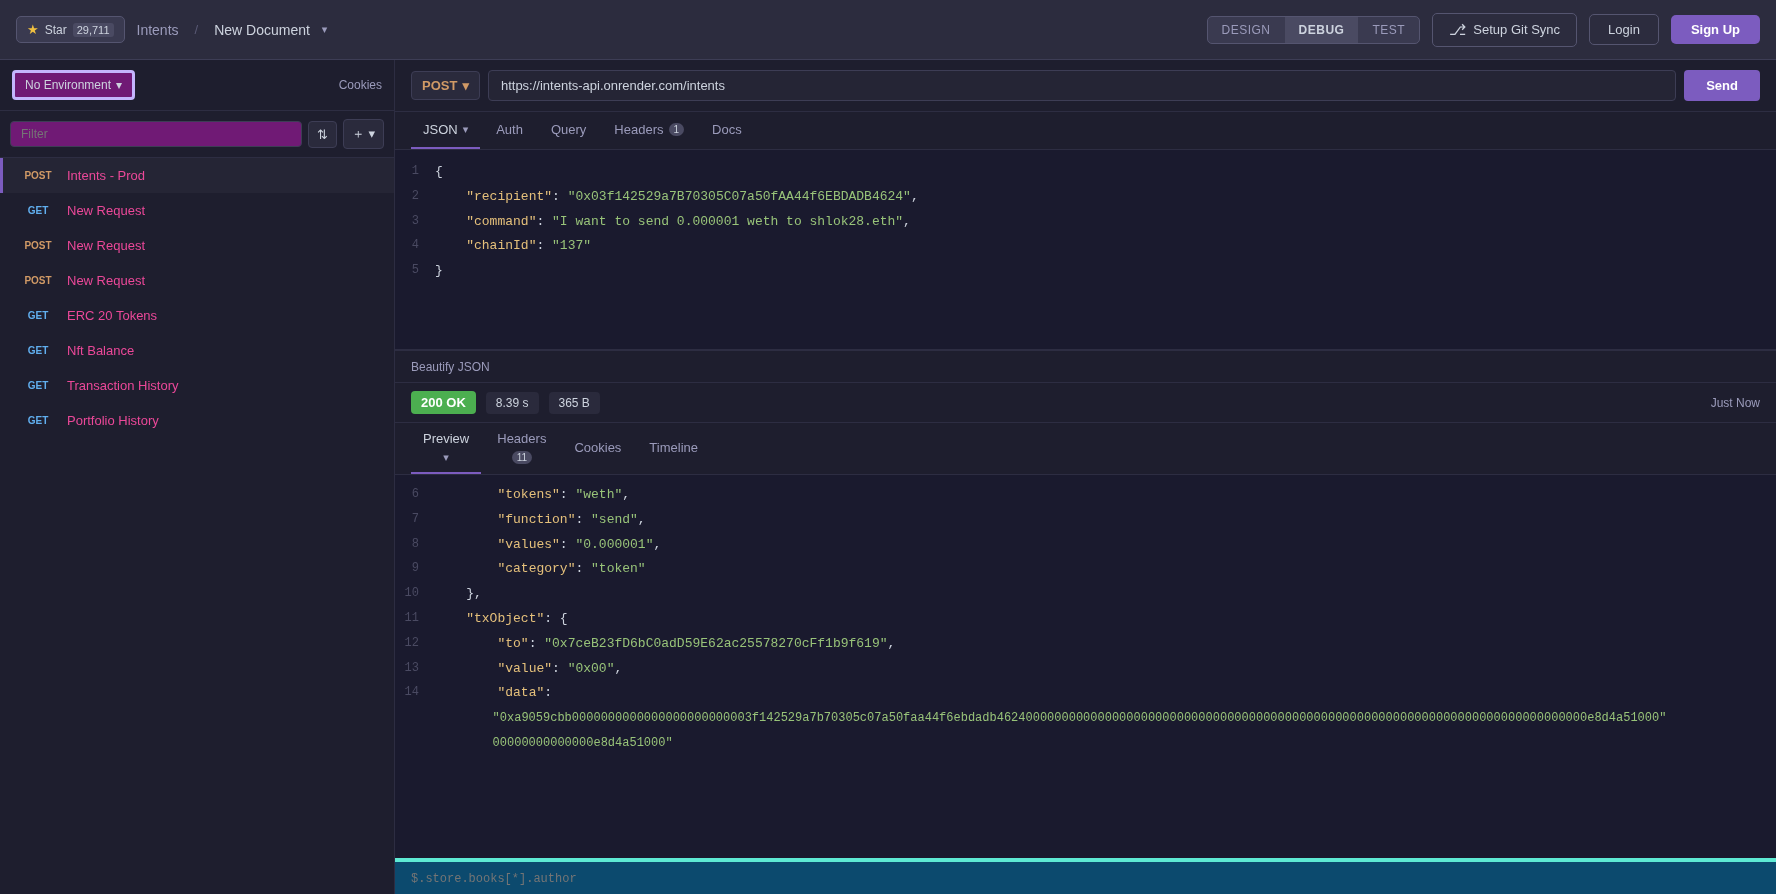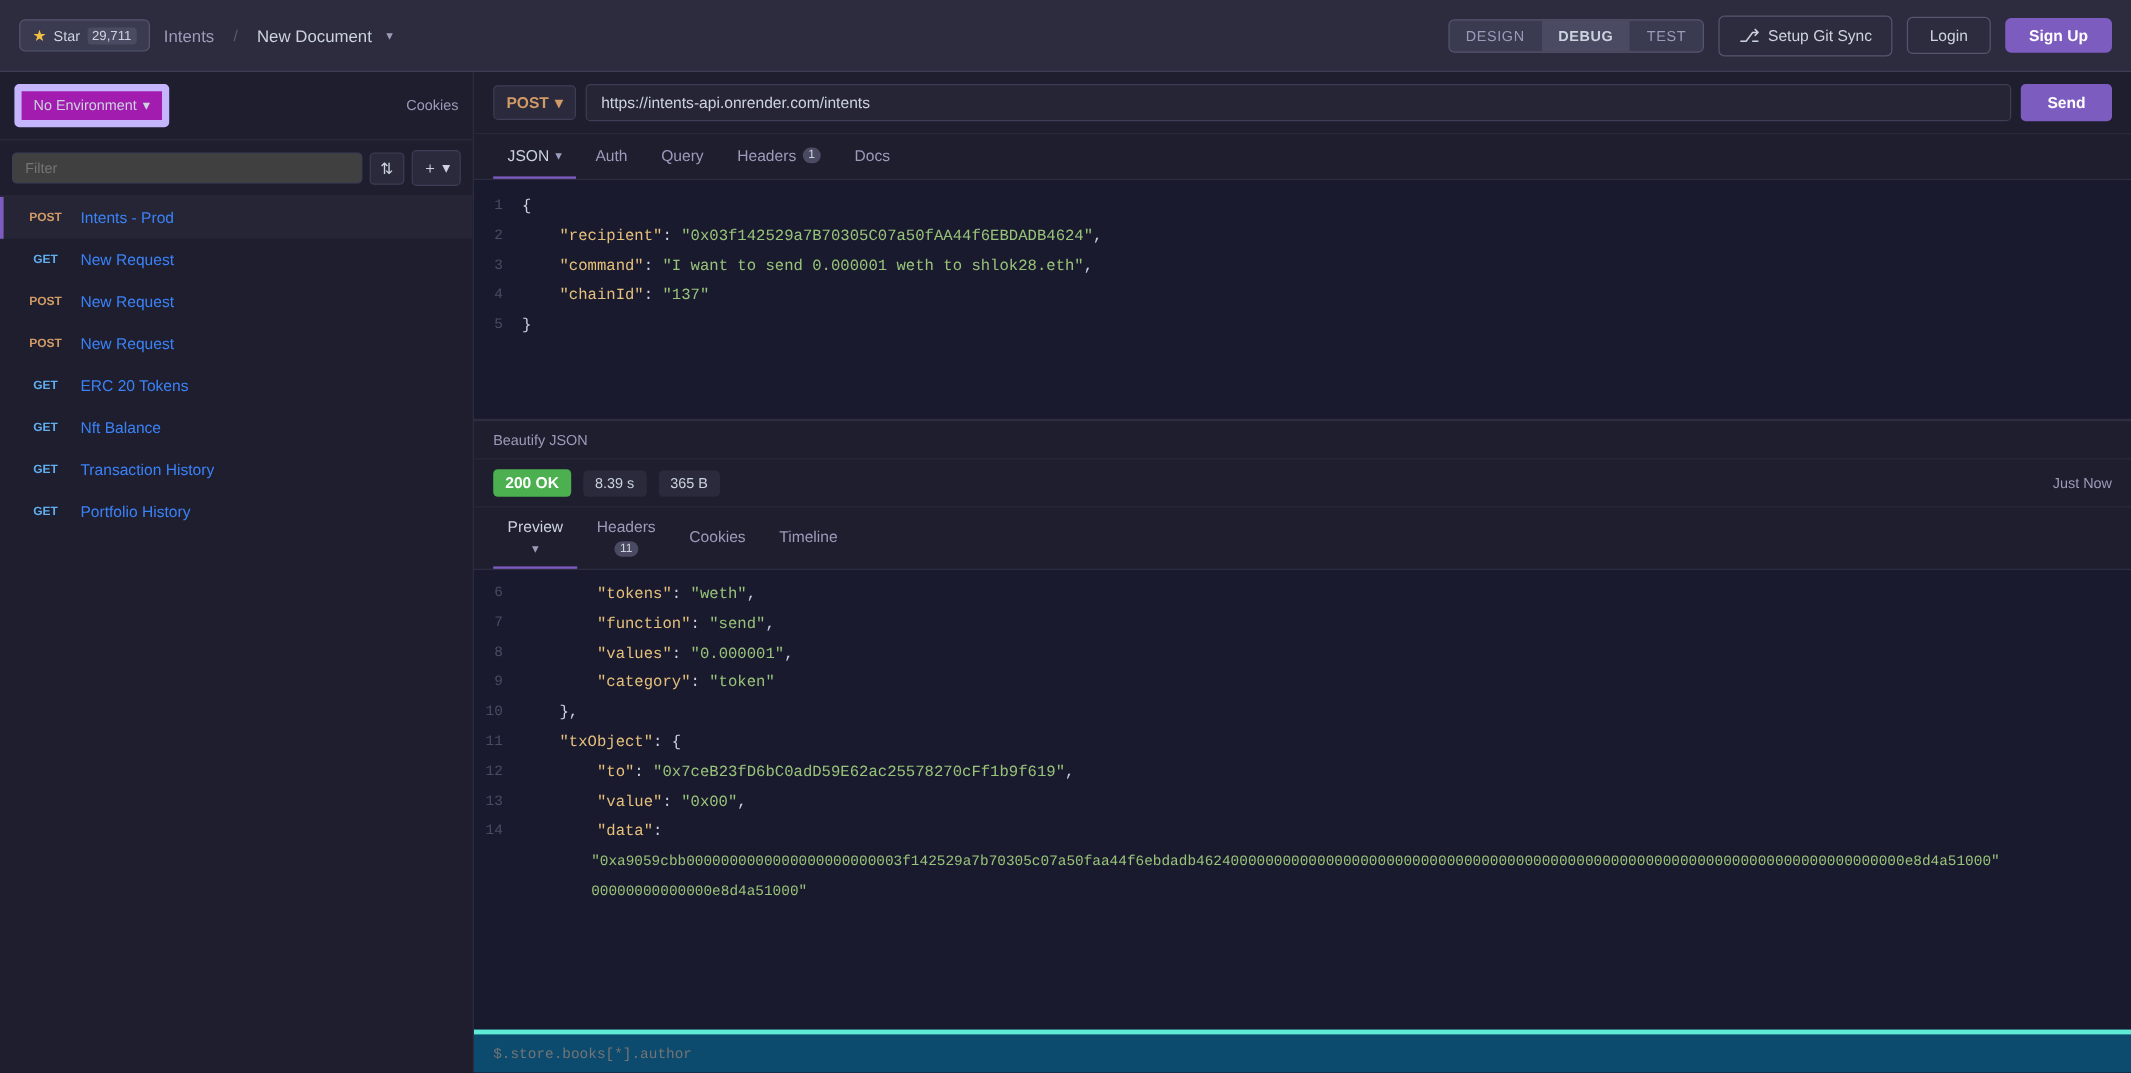--- a/index.html
+++ b/index.html
@@ -126,22 +126,22 @@
       display: flex;
       align-items: center;
       padding: 10px 12px;
       gap: 8px;
       border-bottom: 1px solid #2d2d42;
     }
     .env-selector {
       display: flex;
       align-items: center;
       gap: 5px;
-      background: #a21caf;
-      border: 6px solid #c4b5fd;
+      background: #701a75;
+      border: 3px solid #c4b5fd;
       border-radius: 4px;
       padding: 5px 10px;
       cursor: pointer;
       font-size: 12px;
       color: #cdd3de;
     }
     .cookies-btn {
       background: transparent;
       border: none;
       color: #9b9bbb;
@@ -151,21 +151,21 @@
     }
     .filter-row {
       display: flex;
       align-items: center;
       padding: 8px 10px;
       gap: 6px;
       border-bottom: 1px solid #2d2d42;
     }
     .filter-input {
       flex: 1;
-      background: #404040;
+      background: #701a75;
       border: 1px solid #3d3d55;
       border-radius: 4px;
       color: #9b9bbb;
       padding: 5px 10px;
       font-size: 12px;
       outline: none;
     }
     .sort-btn, .add-btn {
       background: #2a2a3c;
       border: 1px solid #3d3d55;
@@ -196,21 +196,21 @@
       font-weight: 700;
       padding: 2px 5px;
       border-radius: 3px;
       min-width: 38px;
       text-align: center;
     }
     .method-post { color: #d19a66; }
     .method-get { color: #61afef; }
     .item-name {
       font-size: 13px;
-      color: #3b82f6;
+      color: #ec4899;
     }
 
     
     .content {
       flex: 1;
       display: flex;
       flex-direction: column;
       background: #1a1a2e;
       overflow: hidden;
     }

